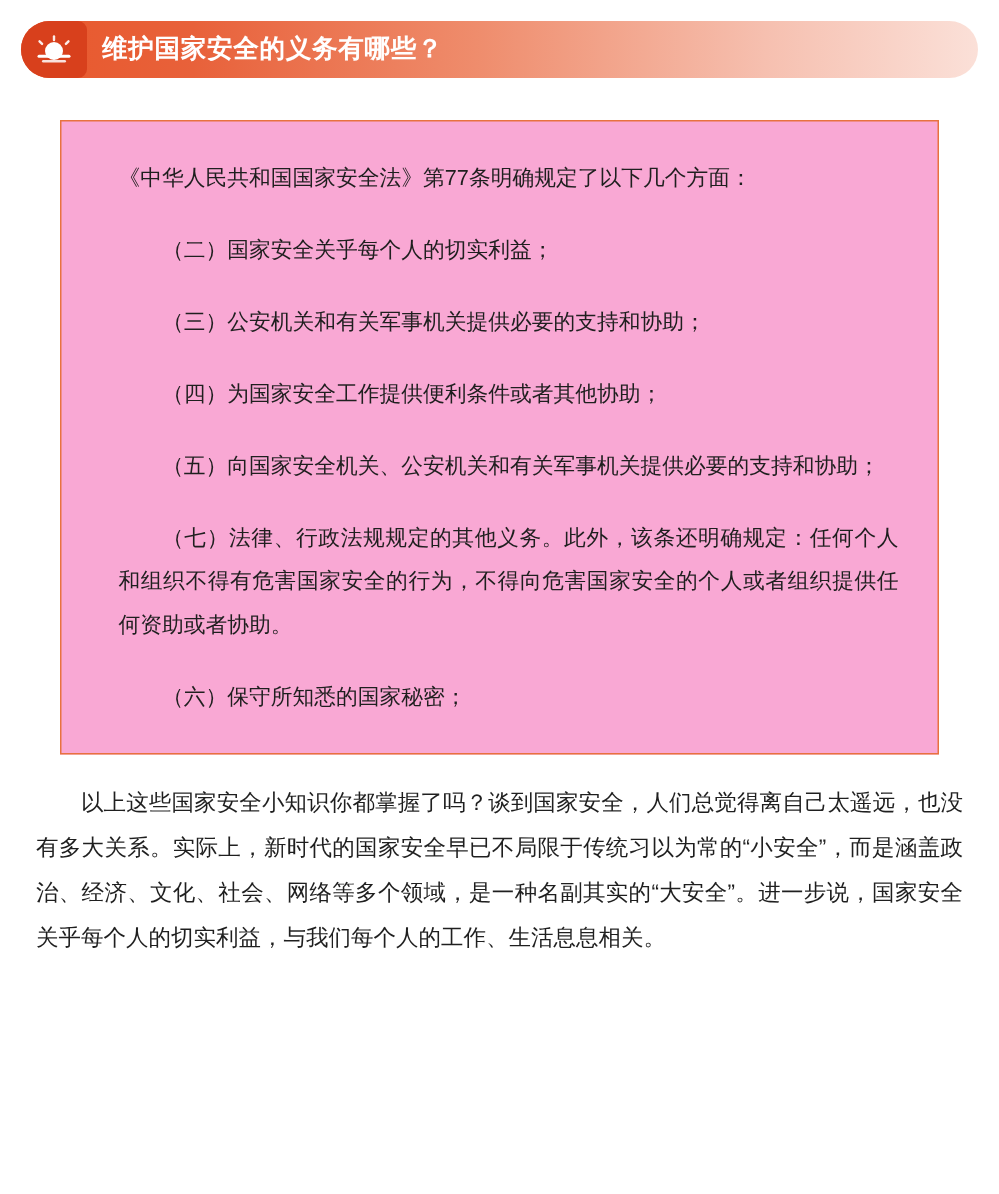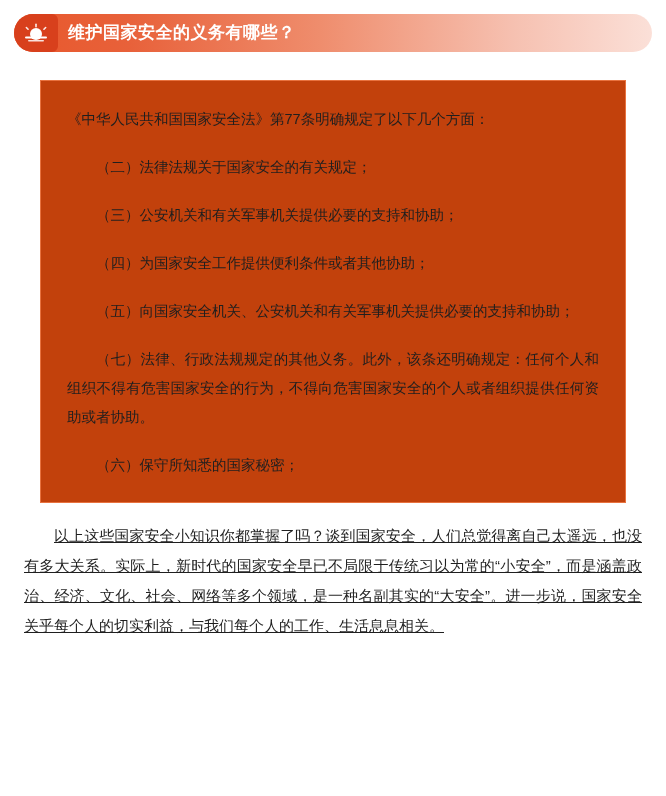--- a/index.html
+++ b/index.html
@@ -61,23 +61,23 @@
     color: #ffffff;
     letter-spacing: 0.5px;
     white-space: nowrap;
   }
 
   
   .law-box {
     position: relative;
     margin: 14px 40px 0 40px;
     border: 1px solid #e8723f;
-    background: #c2410c;
+    background: #f9a8d4;
     box-sizing: border-box;
-    padding: 24px 26px 22px 26px;
+    padding: 24px 26px 22px 38px;
   }
   .law-box p {
     margin: 0;
     font-size: 14.5px;
     line-height: 2.0;
     color: #1f1f1f;
     text-align: justify;
   }
   .law-box p.item {
     margin-top: 19px;
@@ -88,21 +88,20 @@
   }
 
   
   .closing {
     margin: 18px 24px 0 24px;
     font-size: 15px;
     line-height: 2.0;
     color: #1f1f1f;
     text-align: justify;
     text-indent: 2em;
-    text-decoration: underline;
   }
 </style>
 </head>
 <body>
 
 <div class="page">
 
   <div class="header">
     <div class="header-bar"></div>
     <div class="header-badge">
@@ -115,21 +114,21 @@
           <rect x="3.4" y="3.4" width="1.6" height="4" rx="0.8" fill="#ffffff" opacity="0.9" transform="rotate(-45 4.2 5.4)"></rect>
           <rect x="21" y="3.4" width="1.6" height="4" rx="0.8" fill="#ffffff" opacity="0.9" transform="rotate(45 21.8 5.4)"></rect>
         </svg>
       </span>
     </div>
     <div class="header-title">维护国家安全的义务有哪些？</div>
   </div>
 
   <div class="law-box">
     <p class="lead">《中华人民共和国国家安全法》第77条明确规定了以下几个方面：</p>
-    <p class="item">（二）法律法规关于国家安全的有关规定；</p>
+    <p class="item">（二）国家安全关乎每个人的切实利益；</p>
     <p class="item">（三）公安机关和有关军事机关提供必要的支持和协助；</p>
     <p class="item">（四）为国家安全工作提供便利条件或者其他协助；</p>
     <p class="item">（五）向国家安全机关、公安机关和有关军事机关提供必要的支持和协助；</p>
     <p class="item">（七）法律、行政法规规定的其他义务。此外，该条还明确规定：任何个人和组织不得有危害国家安全的行为，不得向危害国家安全的个人或者组织提供任何资助或者协助。</p>
     <p class="item">（六）保守所知悉的国家秘密；</p>
   </div>
 
   <p class="closing">以上这些国家安全小知识你都掌握了吗？谈到国家安全，人们总觉得离自己太遥远，也没有多大关系。实际上，新时代的国家安全早已不局限于传统习以为常的“小安全”，而是涵盖政治、经济、文化、社会、网络等多个领域，是一种名副其实的“大安全”。进一步说，国家安全关乎每个人的切实利益，与我们每个人的工作、生活息息相关。</p>
 
 </div>

